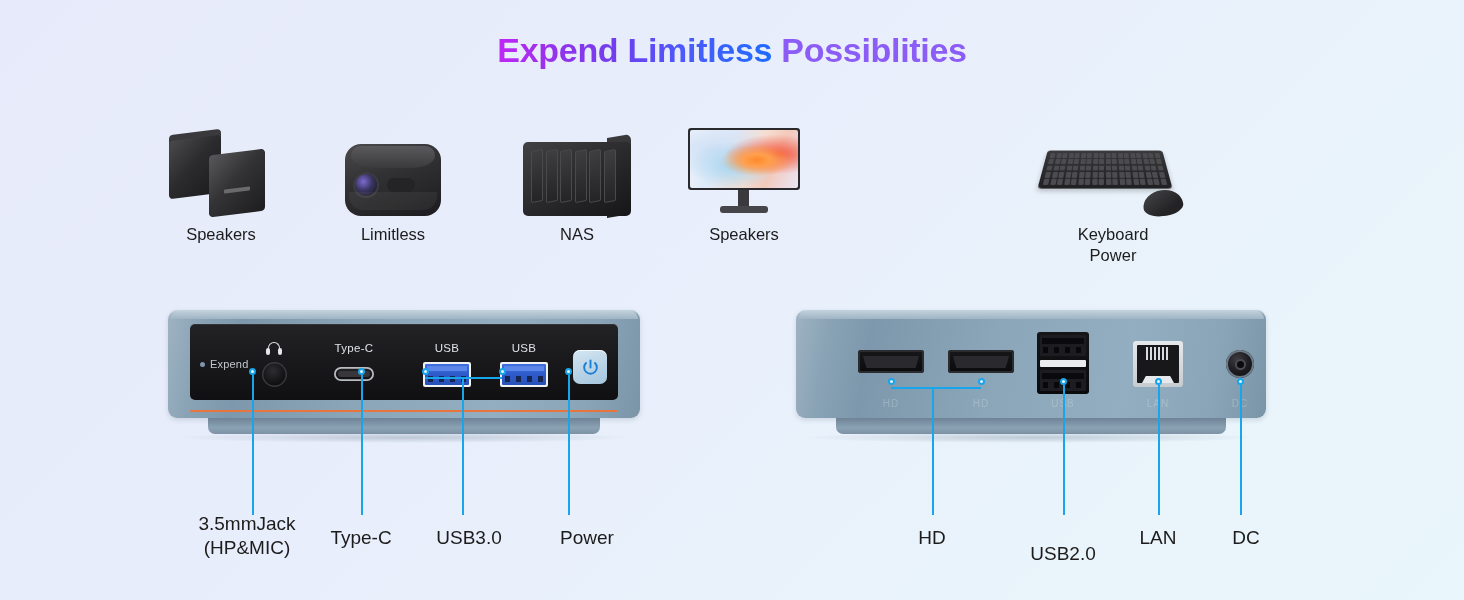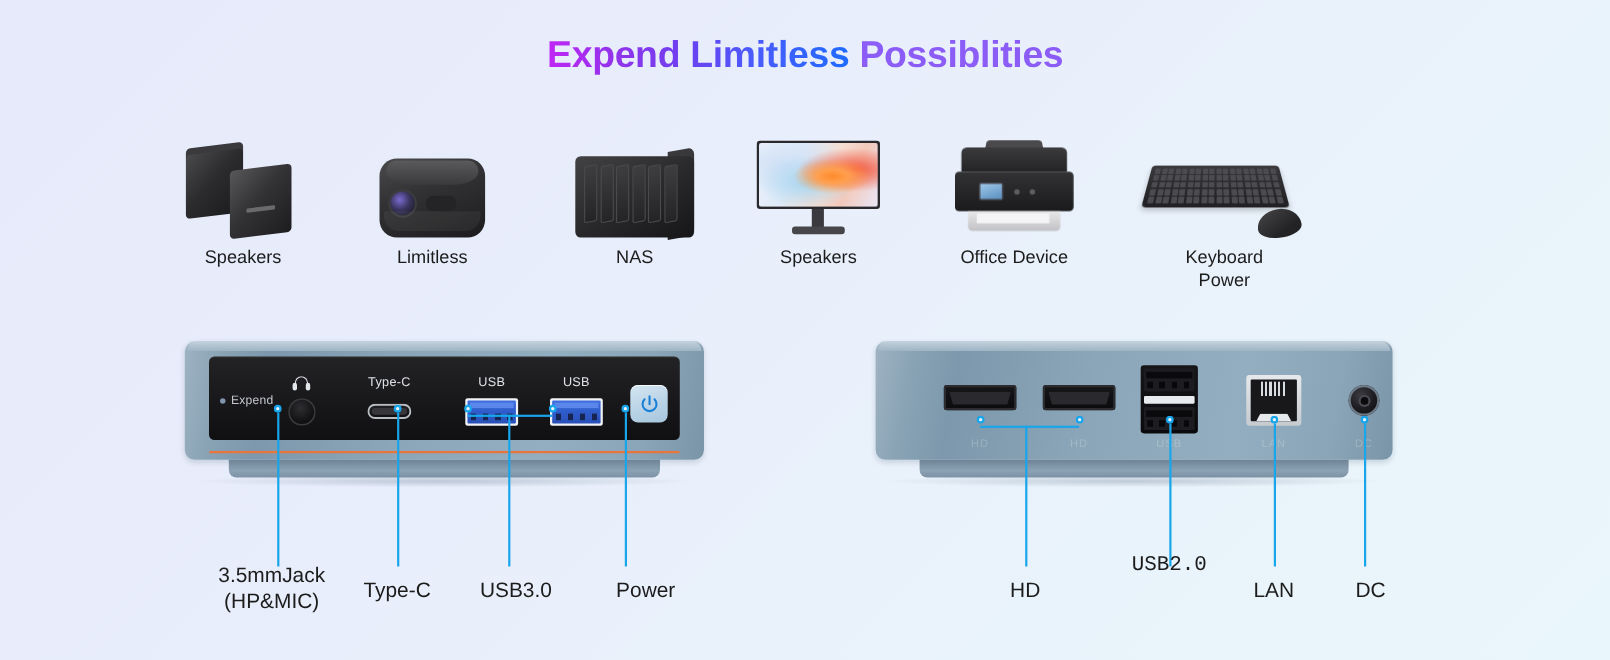--- a/index.html
+++ b/index.html
@@ -315,35 +315,20 @@
           <div class="screen">
             <div class="px"></div>
           </div>
         <div class="neck"></div>
           <div class="base"></div>
         </div>
     </div>
     <div class="cap">Speakers</div>
   </div>
 
-  <div class="device" style="left:851px; width:142px;">
-    <div class="art">
-      <div class="prn">
-          <div class="feed"></div>
-          <div class="top"></div>
-          <div class="mid"></div>
-        <div class="lcd"></div>
-          <div class="btn" style="left:56px"></div>
-        <div class="btn" style="left:70px"></div>
-          <div class="tray"></div>
-          <div class="paper"></div>
-        </div>
-    </div>
-    <div class="cap">Office Device</div>
-  </div>
 
   <div class="device" style="left:1042px; width:142px;">
     <div class="art">
       <div class="kbm">
           <div class="kb">
             <div class="keys" id="kbkeys">
               <i></i>
               <i></i>
               <i></i>
               <i></i>
@@ -551,15 +536,15 @@
   <div class="v" style="left:267px; top:7px; height:130px;"></div>
 
   <div class="o" style="left:359px; top:0;"></div>
   <div class="v" style="left:362px; top:7px; height:130px;"></div>
 
   <div class="o" style="left:441px; top:0;"></div>
   <div class="v" style="left:444px; top:7px; height:130px;"></div>
 </div>
 
 <div class="cal-txt" style="left:872px; top:526px; width:120px;">HD</div>
-<div class="cal-txt" style="left:1002px; top:502px; width:122px;font-family:Liberation Mono, monospace;">USB2.0</div>
+<div class="cal-txt" style="left:1002px; top:542px; width:122px;">USB2.0</div>
 <div class="cal-txt" style="left:1108px; top:526px; width:100px;">LAN</div>
 <div class="cal-txt" style="left:1200px; top:526px; width:92px;">DC</div>
 
 </body></html>

